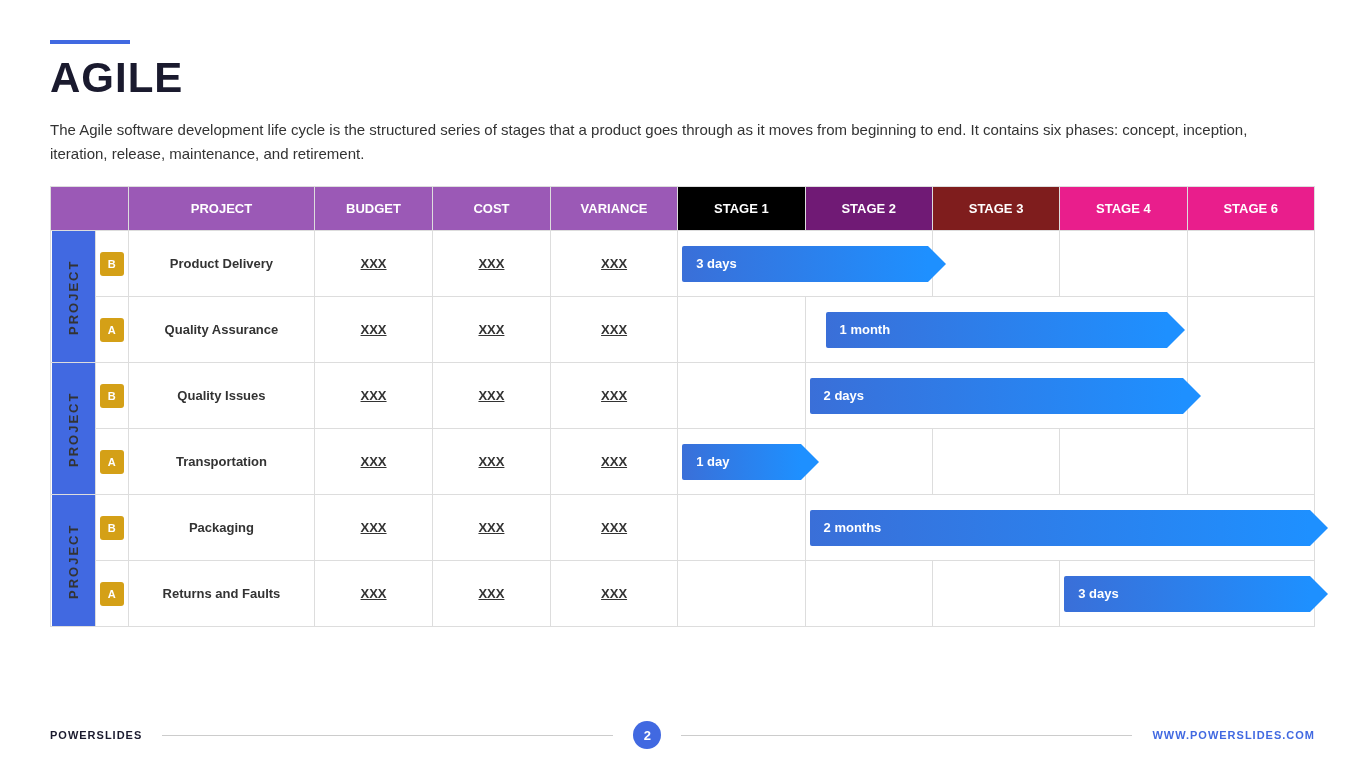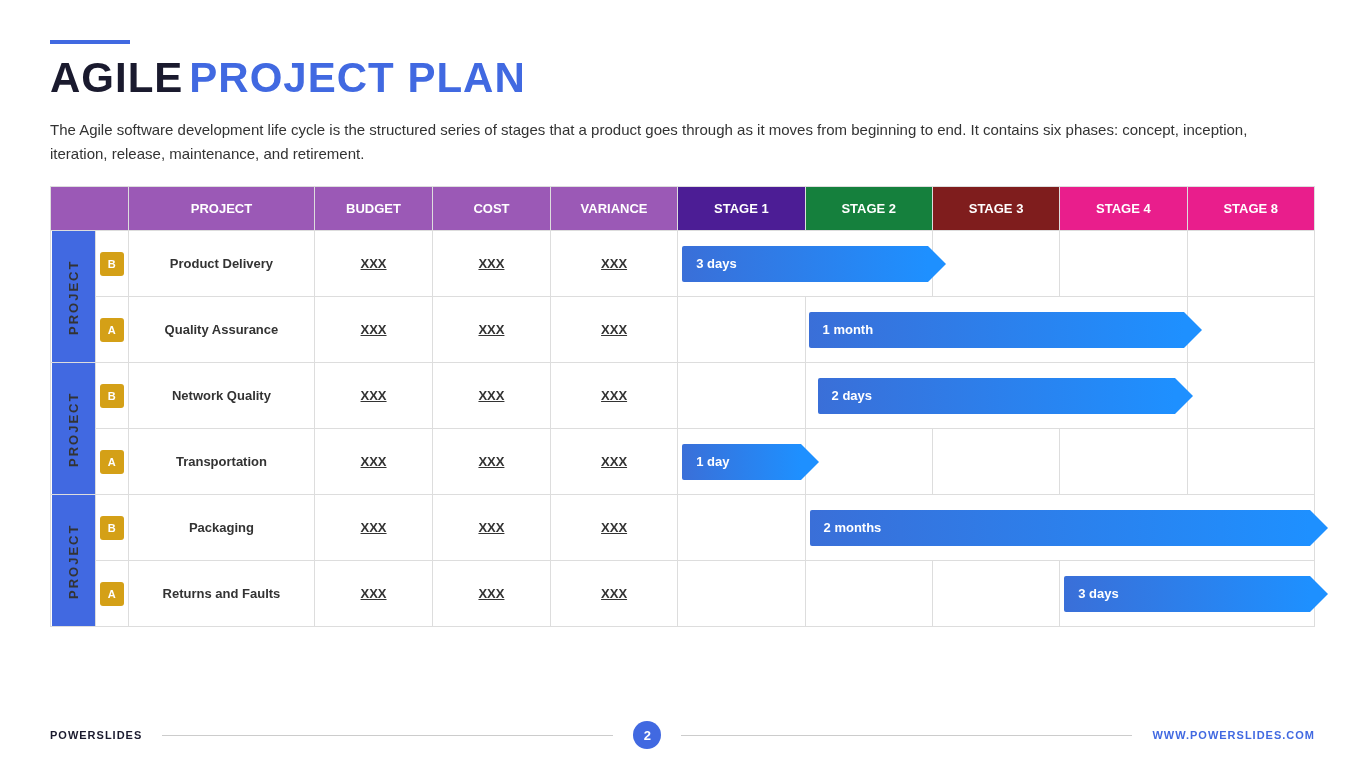--- a/index.html
+++ b/index.html
@@ -22,21 +22,21 @@
     }
     .title-line {
       width: 80px;
       height: 4px;
       background: #4169e1;
       margin-bottom: 10px;
     }
     .title-row {
       display: flex;
       align-items: baseline;
-      gap: 6px;
+      gap: 17px;
     }
     .title-black {
       font-size: 42px;
       font-weight: 900;
       color: #1a1a2e;
       letter-spacing: 1px;
     }
     .title-blue {
       font-size: 42px;
       font-weight: 900;
@@ -67,22 +67,22 @@
       font-weight: 700;
       color: #fff;
       padding: 10px 4px;
       height: 44px;
     }
     .th-project { background: #9b59b6; width: 60px; }
     .th-name { background: #9b59b6; width: 165px; }
     .th-budget { background: #9b59b6; width: 100px; }
     .th-cost { background: #9b59b6; width: 100px; }
     .th-variance { background: #9b59b6; width: 110px; }
-    .th-stage1 { background: #4c1d95; width: 110px; }
-    .th-stage2 { background: #15803d; width: 110px; }
+    .th-stage1 { background: #000000; width: 110px; }
+    .th-stage2 { background: #701a75; width: 110px; }
     .th-stage3 { background: #7f1d1d; width: 110px; }
     .th-stage4 { background: #e91e8c; width: 110px; }
     .th-stage5 { background: #e91e8c; width: 110px; }
 
     .plan-table tbody td {
       font-size: 13px;
       font-weight: 700;
       color: #333;
       height: 66px;
       padding: 4px 6px;
@@ -159,21 +159,20 @@
     }
   </style>
 </head>
 <body>
 
 <div class="slide">
   <div class="title-area">
     <div class="title-line"></div>
     <div class="title-row">
       <span class="title-black">AGILE</span>
-      <span class="title-blue">PROJECT PLAN</span>
     </div>
   </div>
   <p class="subtitle">The Agile software development life cycle is the structured series of stages that a product goes through as it moves from beginning to end. It contains six phases: concept, inception, iteration, release, maintenance, and retirement.</p>
 
   <table class="plan-table">
     <colgroup>
       <col style="width:38px">
       <col style="width:28px">
       <col style="width:158px">
       <col style="width:100px">
@@ -189,21 +188,21 @@
       <tr>
         <th class="th-project" colspan="2"></th>
         <th class="th-name">PROJECT</th>
         <th class="th-budget">BUDGET</th>
         <th class="th-cost">COST</th>
         <th class="th-variance">VARIANCE</th>
         <th class="th-stage1">STAGE 1</th>
         <th class="th-stage2">STAGE 2</th>
         <th class="th-stage3">STAGE 3</th>
         <th class="th-stage4">STAGE 4</th>
-        <th class="th-stage5">STAGE 8</th>
+        <th class="th-stage5">STAGE 6</th>
       </tr>
     </thead>
     <tbody id="table-body">
     <tr>
           <td rowspan="2" class="project-group-cell project-group-1">PROJECT</td>
           <td style="padding: 2px; background: rgb(255, 255, 255);">
             <div class="badge-b">B</div>
           </td>
           <td class="td-name">Product Delivery</td>
           <td class="td-xxx">XXX</td>
@@ -218,36 +217,36 @@
         </tr>
         <tr>
           <td style="padding: 2px; background: rgb(255, 255, 255);">
             <div class="badge-a">A</div>
           </td>
           <td class="td-name">Quality Assurance</td>
           <td class="td-xxx">XXX</td>
           <td class="td-xxx">XXX</td>
           <td class="td-xxx">XXX</td>
           <td class="td-empty"></td>
-          <td colspan="3" style="padding: 6px 3px; border: 1px solid rgb(221, 221, 221);">
+          <td colspan="3" style="padding: 6px 20px; border: 1px solid rgb(221, 221, 221);">
             <div style="display: flex; align-items: center; height: 36px; background: linear-gradient(90deg, rgb(58, 111, 216), rgb(30, 144, 255)); color: rgb(255, 255, 255); font-weight: 700; font-size: 13px; padding-left: 14px; position: relative; border-radius: 2px 0px 0px 2px;">1 month<div style="position: absolute; right: -18px; top: 0px; width: 0px; height: 0px; border-top: 18px solid transparent; border-bottom: 18px solid transparent; border-left: 18px solid rgb(30, 144, 255);"></div></div>
           </td>
           <td class="td-empty"></td>
         </tr>
         <tr>
           <td rowspan="2" class="project-group-cell project-group-1">PROJECT</td>
           <td style="padding: 2px; background: rgb(255, 255, 255);">
             <div class="badge-b">B</div>
           </td>
-          <td class="td-name">Network Quality</td>
-          <td class="td-xxx">XXX</td>
-          <td class="td-xxx">XXX</td>
-          <td class="td-xxx">XXX</td>
-          <td class="td-empty"></td>
-          <td colspan="3" style="padding: 6px 12px; border: 1px solid rgb(221, 221, 221);">
+          <td class="td-name">Quality Issues</td>
+          <td class="td-xxx">XXX</td>
+          <td class="td-xxx">XXX</td>
+          <td class="td-xxx">XXX</td>
+          <td class="td-empty"></td>
+          <td colspan="3" style="padding: 6px 4px; border: 1px solid rgb(221, 221, 221);">
             <div style="display: flex; align-items: center; height: 36px; background: linear-gradient(90deg, rgb(58, 111, 216), rgb(30, 144, 255)); color: rgb(255, 255, 255); font-weight: 700; font-size: 13px; padding-left: 14px; position: relative; border-radius: 2px 0px 0px 2px;">2 days<div style="position: absolute; right: -18px; top: 0px; width: 0px; height: 0px; border-top: 18px solid transparent; border-bottom: 18px solid transparent; border-left: 18px solid rgb(30, 144, 255);"></div></div>
           </td>
           <td class="td-empty"></td>
         </tr>
         <tr>
           <td style="padding: 2px; background: rgb(255, 255, 255);">
             <div class="badge-a">A</div>
           </td>
           <td class="td-name">Transportation</td>
           <td class="td-xxx">XXX</td>

